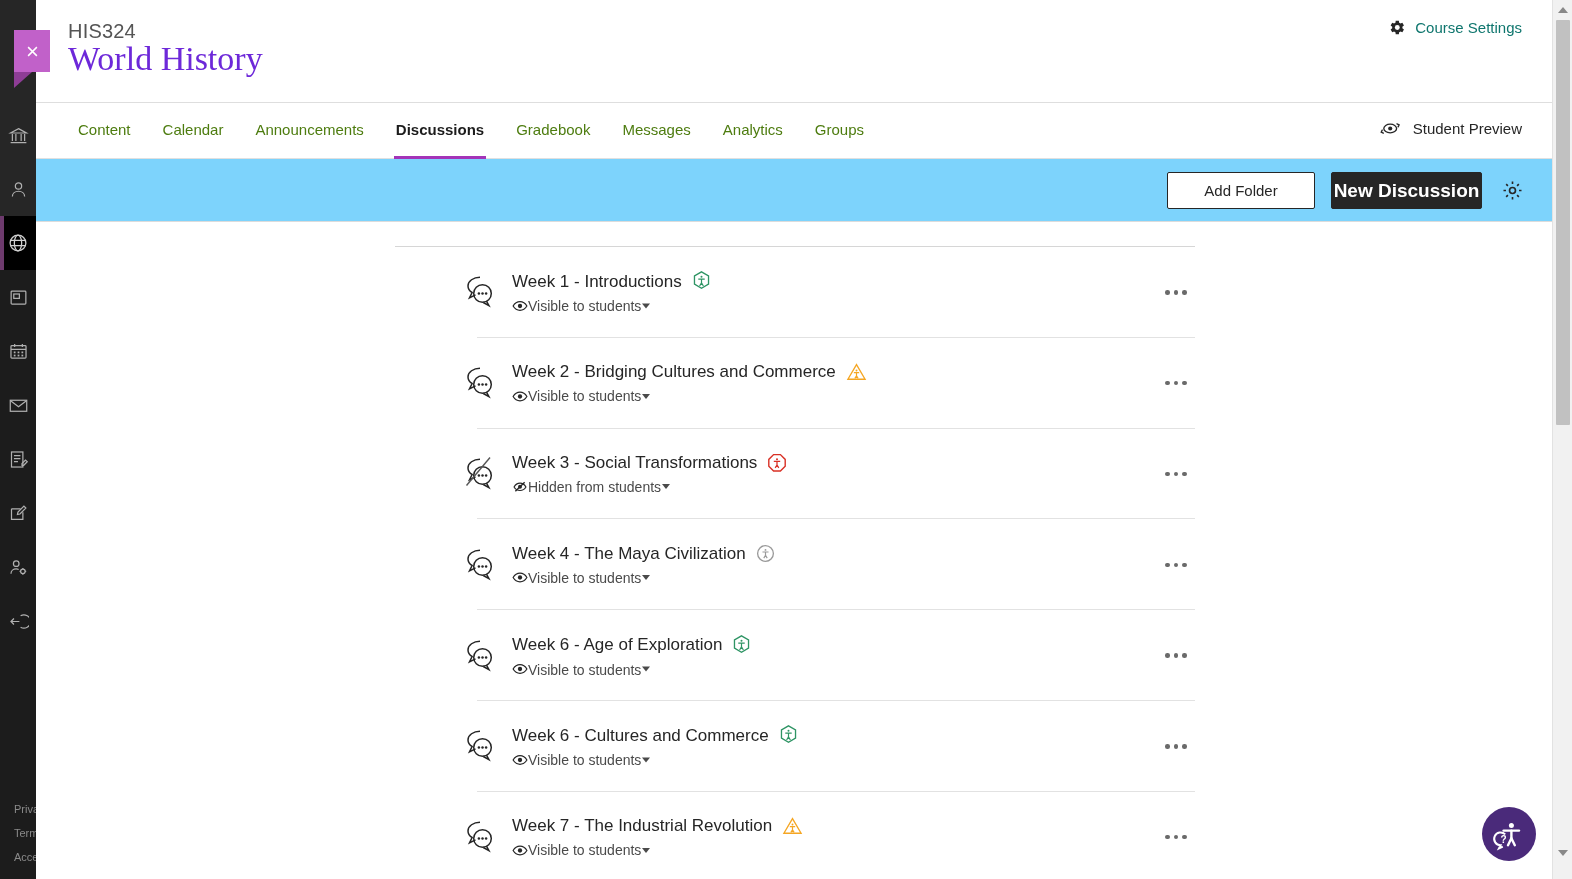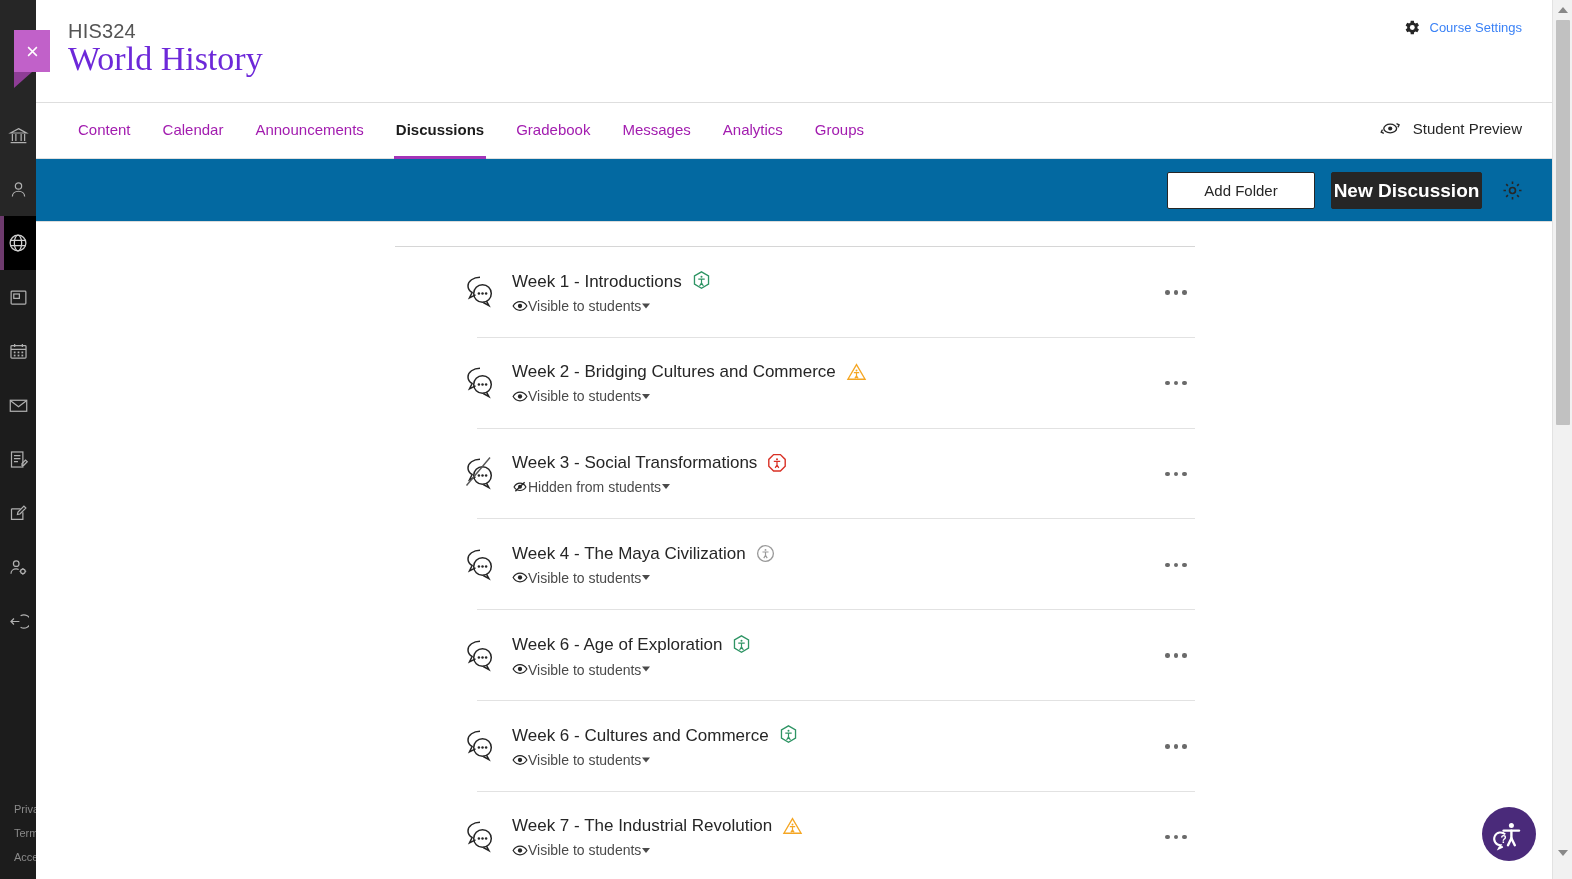--- a/index.html
+++ b/index.html
@@ -87,58 +87,58 @@
   .course-title {
     position: absolute; left: 32px; top: 40px;
     font-family: "Liberation Serif", serif;
     font-size: 34px; color: #6d28d9; font-weight: 400; text-align: right;
   }
   .course-settings {
     position: absolute; right: 30px; top: 18px;
     display: flex; align-items: center; gap: 9px;
     cursor: pointer;
   }
-  .course-settings span { font-size: 13px; color: #3b82f6; }
+  .course-settings span { font-size: 15px; color: #0f766e; }
 
   
   .tabbar {
     position: relative;
     height: 56px;
     border-bottom: 1px solid #e0e0e0;
     background: #ffffff;
   }
   .tabs {
     position: absolute; left: 26px; top: 0;
     height: 56px;
     display: flex; align-items: flex-start; gap: 0;
   }
   .tab {
     position: relative;
     padding: 18px 16px 0 16px;
-    font-size: 15px; color: #a21caf;
+    font-size: 15px; color: #4d7c0f;
     cursor: pointer; height: 56px;
   }
   .tab.active { color: #1c1c1c; font-weight: 600; }
   .tab.active::after {
     content: ""; position: absolute;
     left: 14px; right: 14px; bottom: 0;
     height: 3px; background: #a334b8;
   }
   .student-preview {
     position: absolute; right: 30px; top: 16px;
     display: flex; align-items: center; gap: 10px;
     cursor: pointer;
   }
   .student-preview span { font-size: 15px; color: #262626; }
 
   
   .toolbar {
     position: relative;
     height: 63px;
-    background: #0369a1;
+    background: #7dd3fc;
     border-bottom: 1px solid #dcdcdc;
     padding-left: 24px;
   }
   .toolbar-actions {
     position: absolute; right: 26px; top: 13px;
     display: flex; align-items: center; gap: 16px;
   }
   .btn-outline {
     min-width: 148px; height: 37px;
     border: 1px solid #262626; background: #ffffff;

